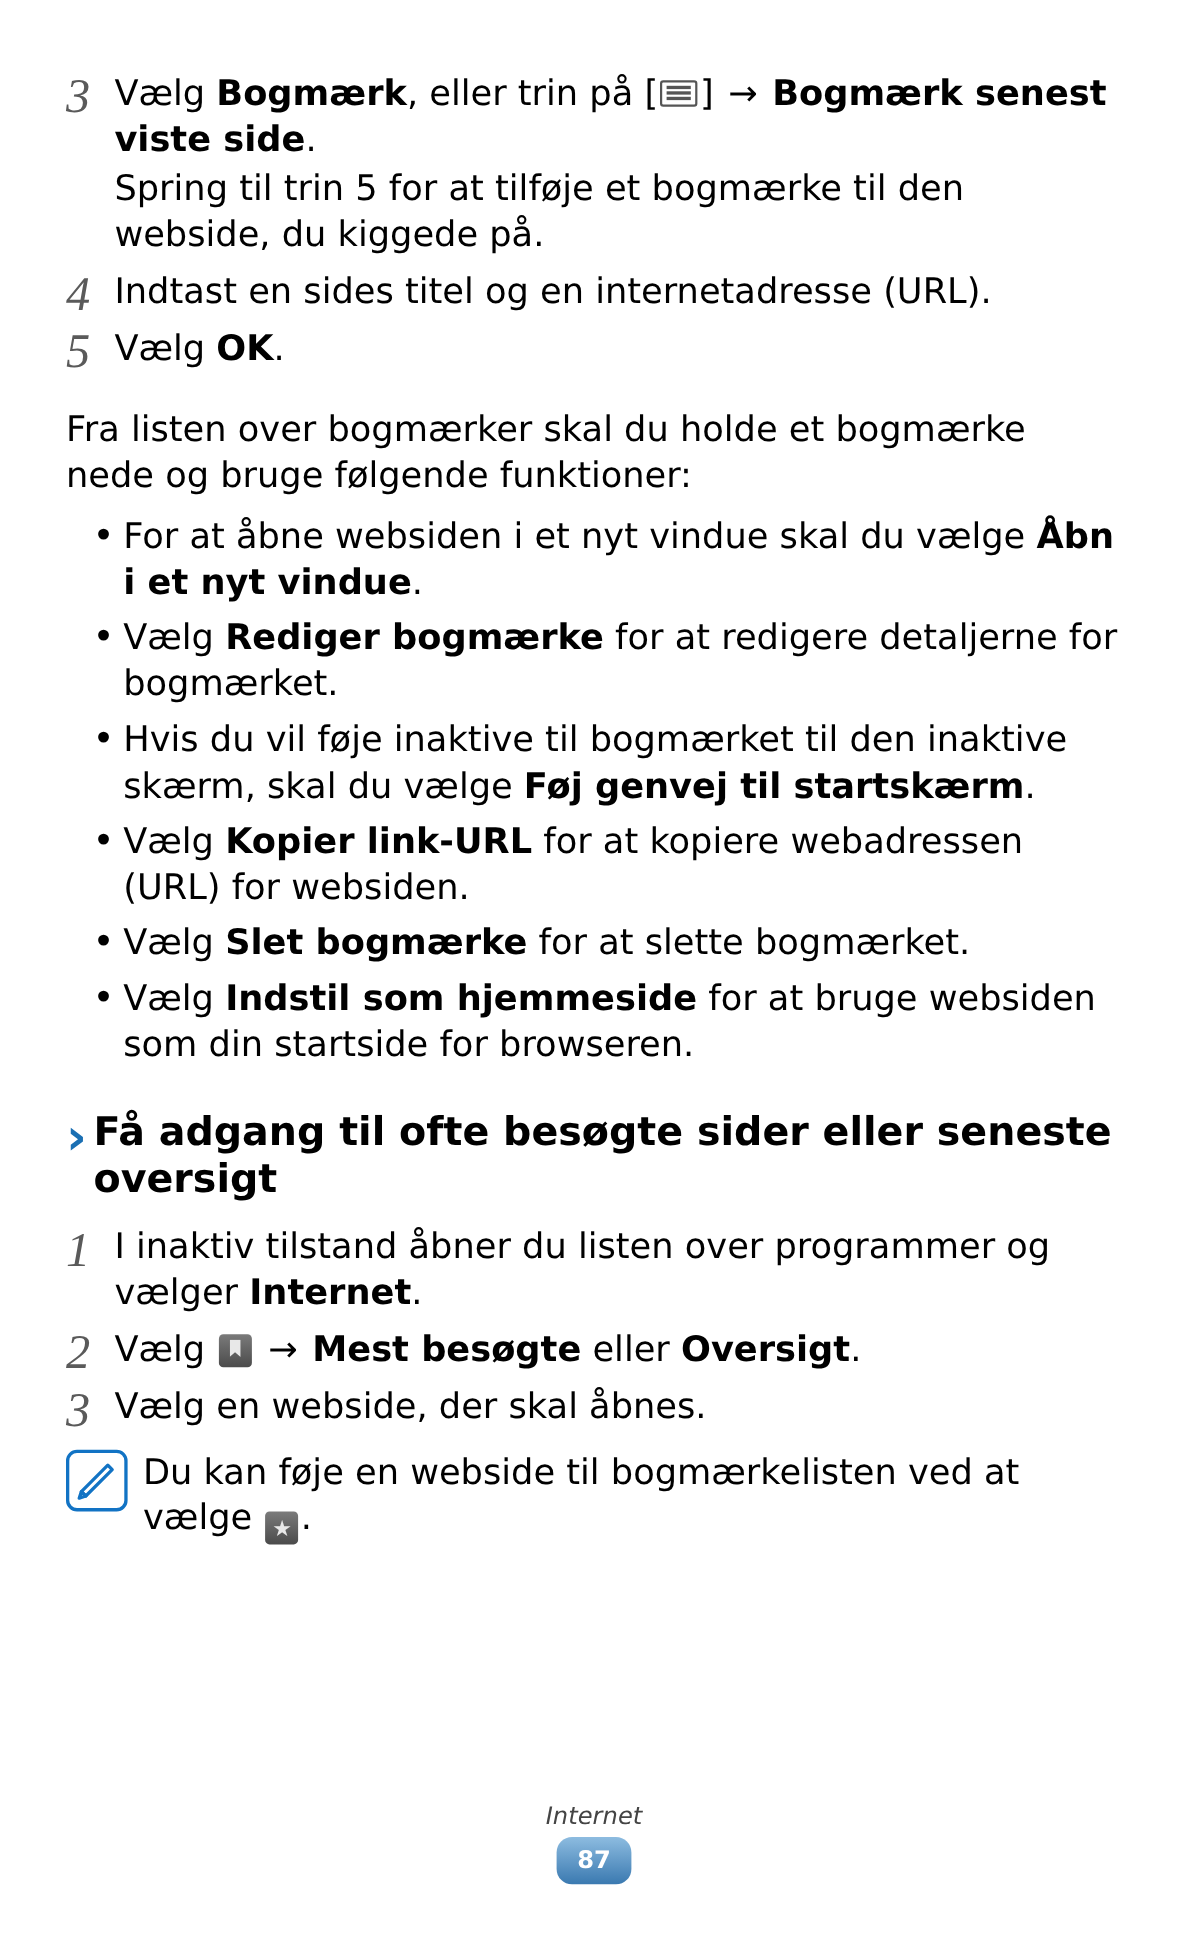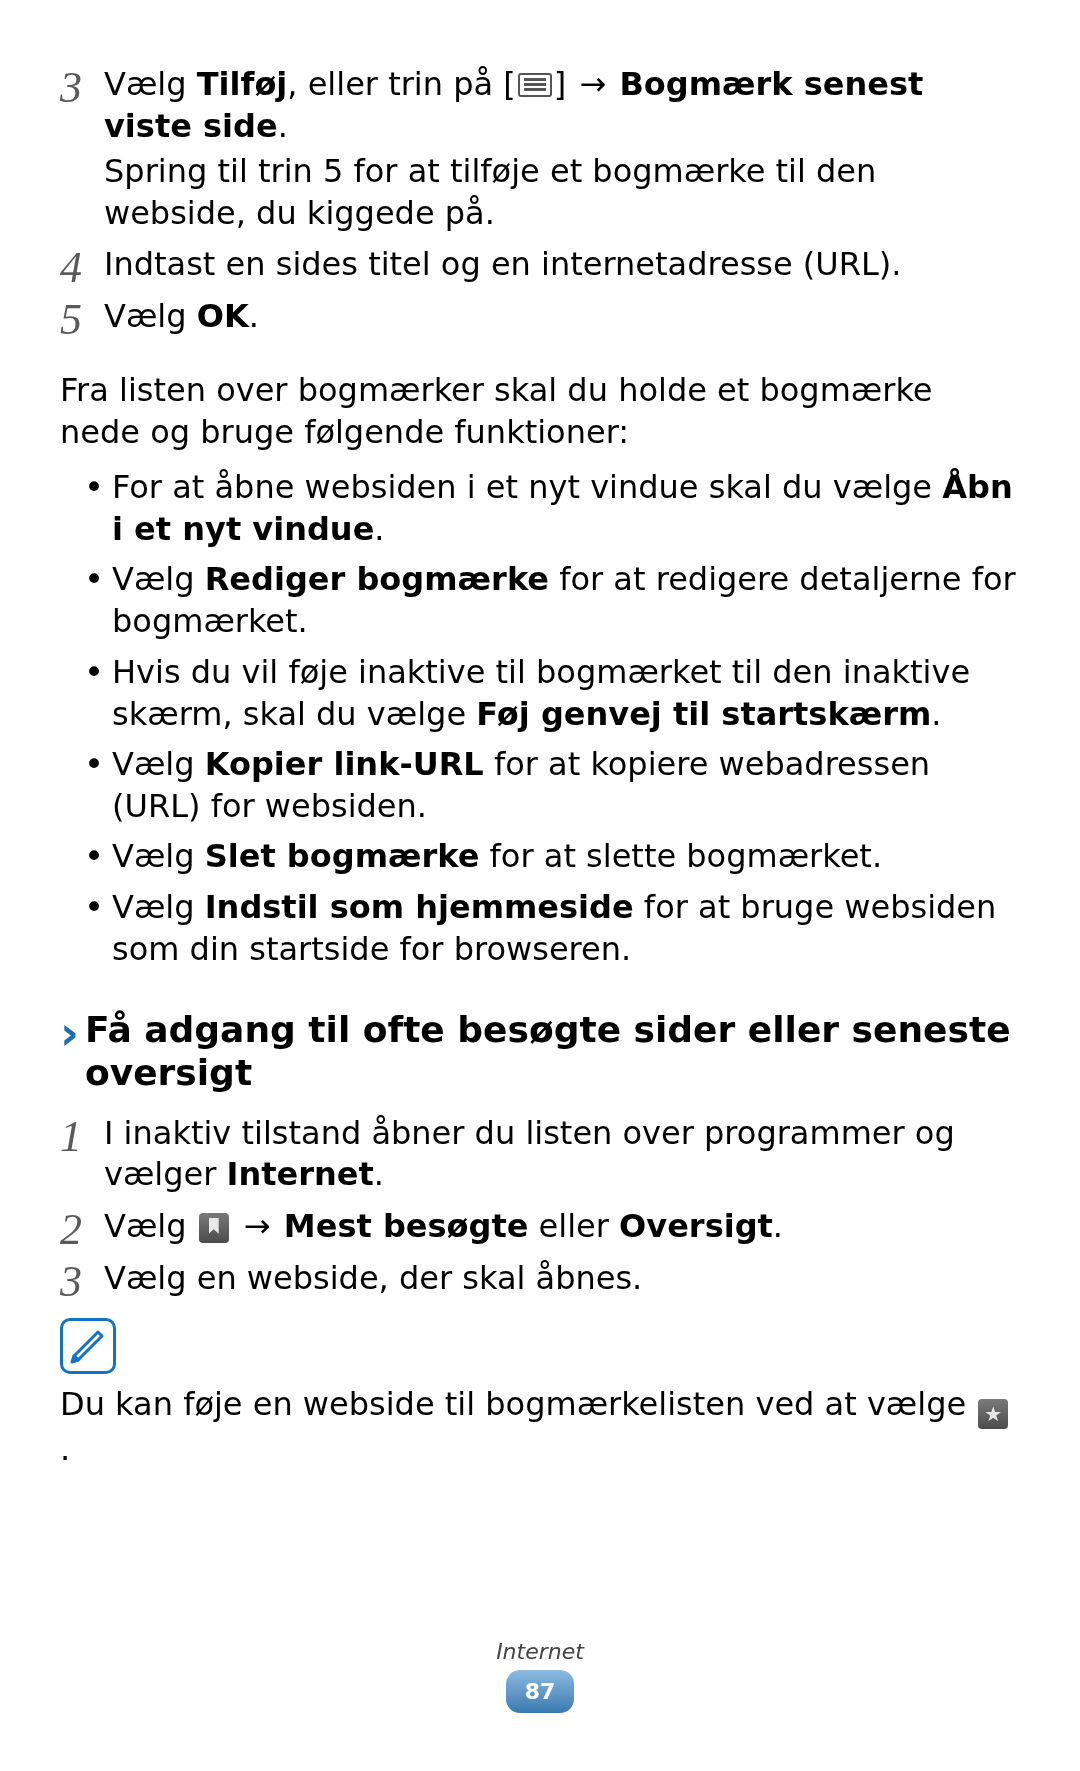--- a/index.html
+++ b/index.html
@@ -150,21 +150,20 @@
     font-size: 20px;
     line-height: 30px;
   }
   .star-icon::after {
     content: "★";
   }
   .note-row {
     display: flex;
     margin-top: 14px;
     align-items: flex-start;
-    flex-direction: column;
   }
   .note-icon-wrap {
     width: 70px;
     flex-shrink: 0;
   }
   .note-icon {
     display: inline-block;
     width: 56px;
     height: 56px;
     box-sizing: border-box;
@@ -208,21 +207,21 @@
 </head>
 <body>
 
 <div class="page">
   <div class="content">
 
     <div class="step">
       <div class="step-num">3</div>
       <div class="step-body">
         <p>
-          <span class="p-text">Vælg </span><span class="p-text bold">Tilføj</span><span class="p-text">, eller trin på [</span><span class="menu-icon"></span><span class="p-text">]</span><span class="p-text arrow"> → </span><span class="p-text bold">Bogmærk senest viste side</span><span class="p-text">.</span>
+          <span class="p-text">Vælg </span><span class="p-text bold">Bogmærk</span><span class="p-text">, eller trin på [</span><span class="menu-icon"></span><span class="p-text">]</span><span class="p-text arrow"> → </span><span class="p-text bold">Bogmærk senest viste side</span><span class="p-text">.</span>
         </p>
         <p>
           <span class="p-text">Spring til trin 5 for at tilføje et bogmærke til den webside, du kiggede på.</span>
         </p>
       </div>
     </div>
 
     <div class="step">
       <div class="step-num">4</div>
       <div class="step-body">

